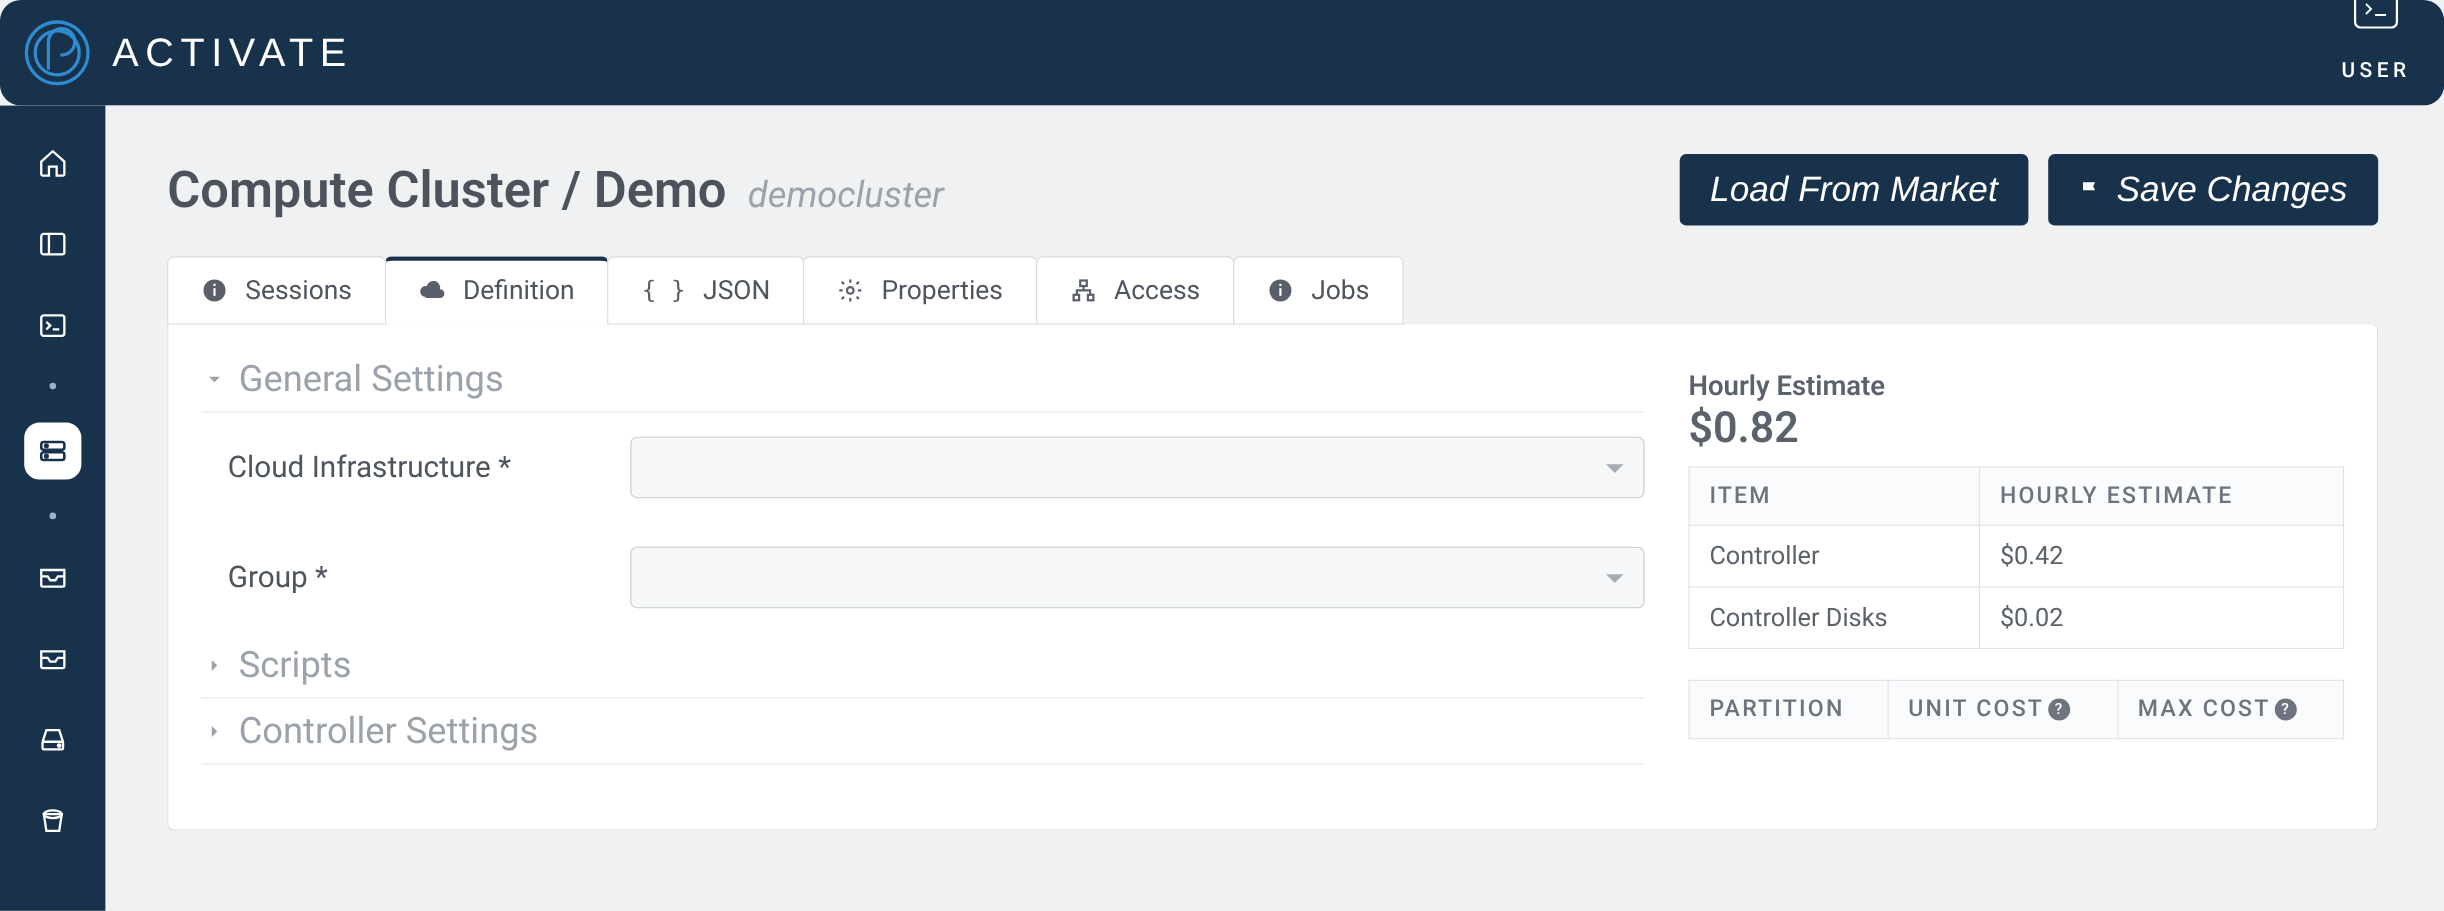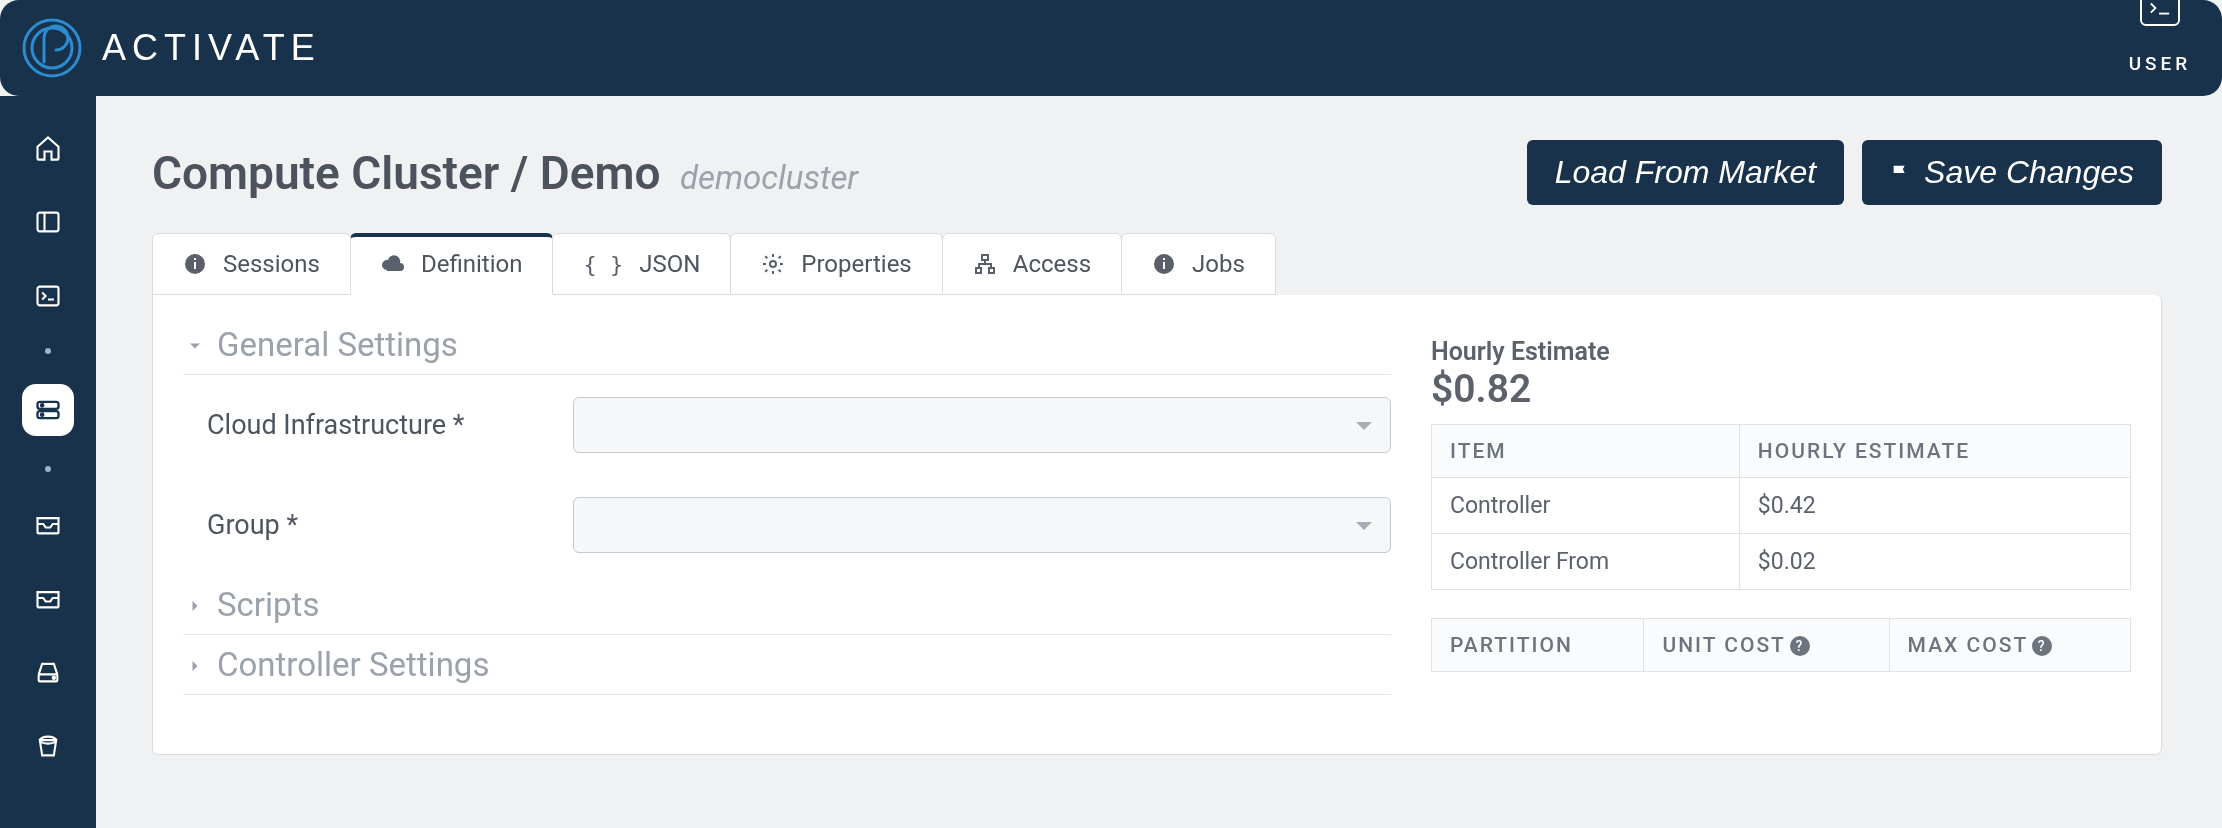--- a/index.html
+++ b/index.html
@@ -167,21 +167,21 @@
     background: #fff;
     border: 1px solid #d8dbde;
     border-top: none;
     border-radius: 0 6px 6px 6px;
     padding: 20px 30px 40px 30px;
     display: flex;
     gap: 40px;
     min-height: 460px;
   }
   .panel-left { flex: 1 1 auto; min-width: 0; }
-  .panel-right { width: 700px; flex-shrink: 0; padding-top: 22px; }
+  .panel-right { width: 596px; flex-shrink: 0; padding-top: 22px; }
 
   .section-head {
     display: flex; align-items: center; gap: 10px;
     font-size: 33px;
     color: #9ba2ab;
     padding: 10px 0;
     border-bottom: 1px solid #e3e5e8;
     cursor: pointer;
   }
   .section-head .chev { width: 24px; text-align: center; }
@@ -452,21 +452,21 @@
             <th>ITEM</th>
             <th>HOURLY ESTIMATE</th>
           </tr>
         </thead>
         <tbody>
           <tr>
             <td>Controller</td>
             <td>$0.42</td>
           </tr>
           <tr>
-            <td>Controller From</td>
+            <td>Controller Disks</td>
             <td>$0.02</td>
           </tr>
         </tbody>
       </table>
 
       <table class="cost second">
         <thead>
           <tr>
             <th><span>PARTITION</span></th>
             <th><span>UNIT COST</span><span class="help-dot">?</span></th>

